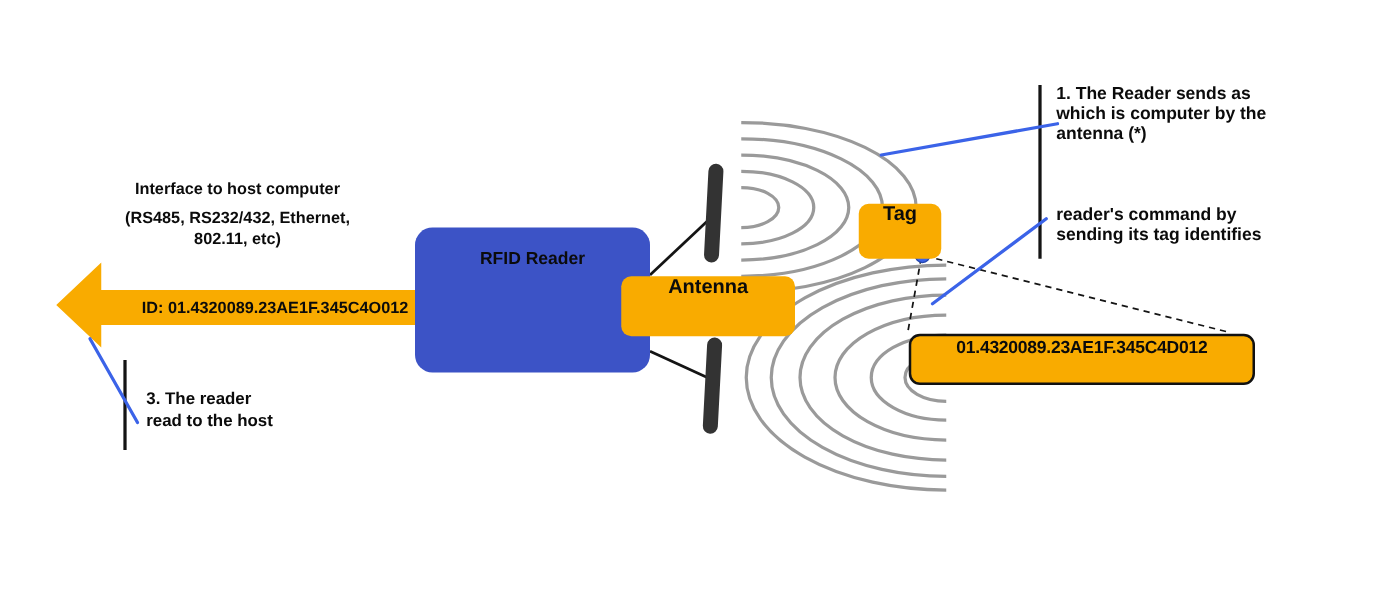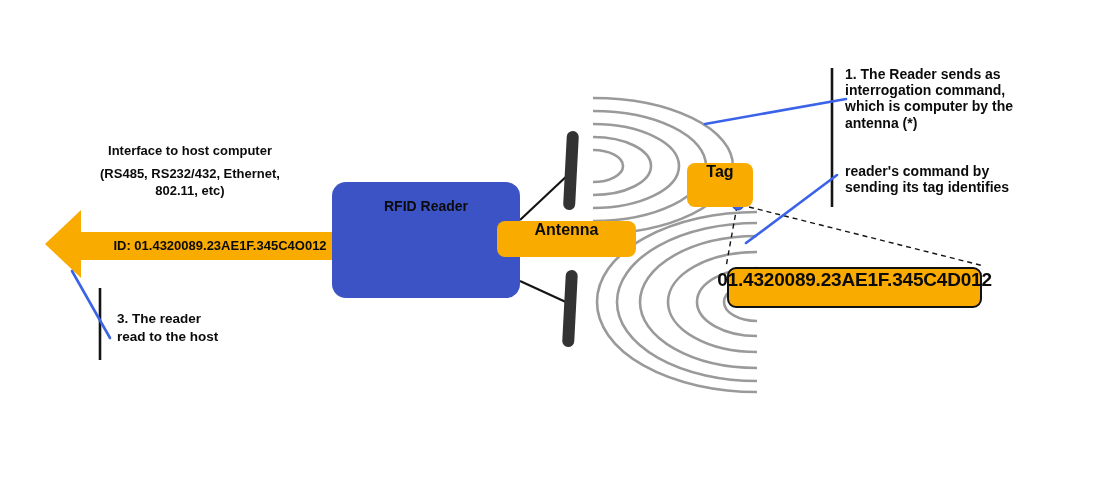--- a/index.html
+++ b/index.html
@@ -23,31 +23,31 @@
   .box{
     position:absolute;display:flex;justify-content:center;
     box-sizing:border-box;font-weight:700;
   }
   .reader-box{
     left:332px;top:182px;width:188px;height:116px;
     background:var(--reader-blue,#3C53C6);border-radius:14px;
     align-items:flex-start;padding-top:16px;font-size:14px;
   }
   .antenna-box{
-    left:497px;top:221px;width:139px;height:36px;
+    left:497px;top:221px;width:139px;height:48px;
     background:var(--accent-yellow,#F9AB00);border-radius:8px;font-size:16px;
   }
   .tag-box{
     left:687px;top:163px;width:66px;height:44px;
     background:var(--accent-yellow,#F9AB00);border-radius:8px;font-size:16px;
   }
   .tagid-box{
-    left:727px;top:267px;width:255px;height:41px;
+    left:727px;top:267px;width:277px;height:41px;
     background:var(--accent-yellow,#F9AB00);border-radius:9px;
-    border:2.5px solid #111;font-size:19px;letter-spacing:-0.2px;
+    border:2.5px solid #111;font-size:14px;letter-spacing:-0.2px;
   }
   .arrow-label{
     left:82px;top:231px;width:276px;height:29px;
     position:absolute;display:flex;align-items:center;justify-content:center;
     font-weight:700;font-size:13px;
   }
   .interface-note{
     left:75px;top:142px;width:230px;position:absolute;
     text-align:center;font-weight:600;font-size:13px;line-height:17px;
   }
@@ -120,21 +120,20 @@
   <div class="box tag-box">
     <span>Tag</span>
   </div>
 
   <div class="box tagid-box">
     <span>01.4320089.23AE1F.345C4D012</span>
   </div>
 
   <div class="note note-right" style="left:845px;top:66px;">
     <div>1. The Reader sends as</div>
-    <div>interrogation command,</div>
     <div>which is computer by the</div>
     <div>antenna (*)</div>
   </div>
 
   <div class="note note-right" style="left:845px;top:163px;">
     <div>reader's command by</div>
     <div>sending its tag identifies</div>
   </div>
 
   <div class="note note-left" style="left:117px;top:310px;">

